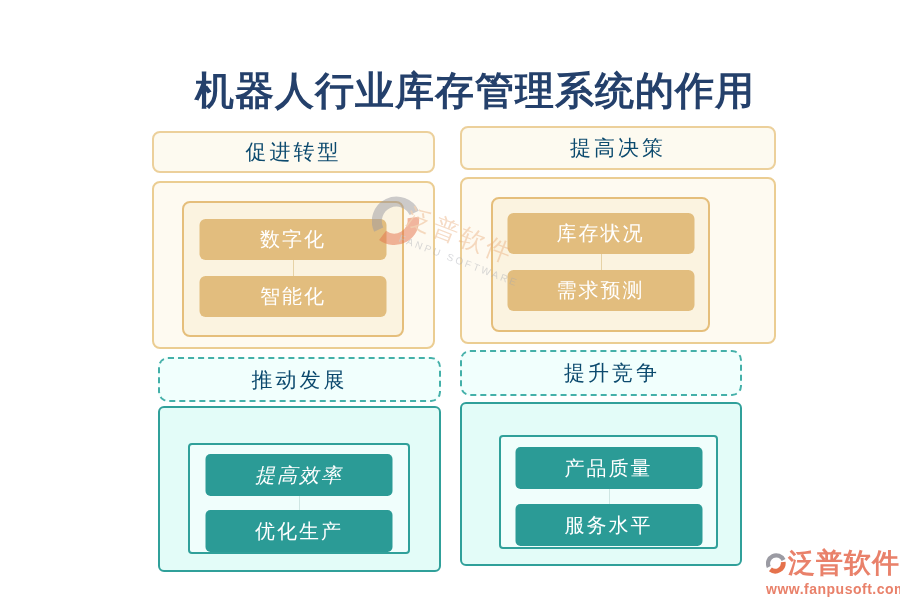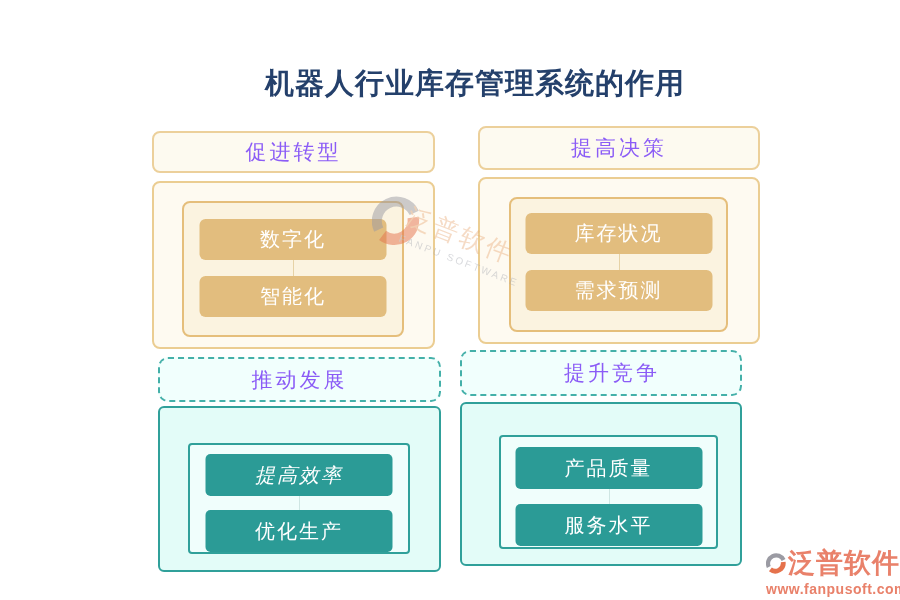--- a/index.html
+++ b/index.html
@@ -3,27 +3,27 @@
 <meta charset="utf-8">
 <style>
   html,body{margin:0;padding:0;}
   body{
     width:900px;height:600px;position:relative;background:#ffffff;
     font-family:"Liberation Serif","DejaVu Serif",serif;
     overflow:hidden;
   }
   .title{
     position:absolute;left:160px;top:64px;width:630px;
-    text-align:center;font-size:29px;font-weight:bold;
+    text-align:center;font-size:39px;font-weight:bold;
     color:#24406B;letter-spacing:1px;white-space:nowrap;
   }
   .quad{position:absolute;}
   .q-header{
     box-sizing:border-box;display:flex;align-items:center;justify-content:center;
-    font-size:21px;color:#8b5cf6;letter-spacing:3px;white-space:nowrap;
+    font-size:21px;color:#0c4a6e;letter-spacing:3px;white-space:nowrap;
   }
   .q-body{box-sizing:border-box;position:relative;}
   .q-inner{box-sizing:border-box;position:absolute;}
   .q-btn{
     position:absolute;left:50%;transform:translateX(-50%);
     width:187px;height:41px;box-sizing:border-box;
     display:flex;align-items:center;justify-content:center;
     color:#ffffff;font-size:20px;letter-spacing:2px;white-space:nowrap;
   }
   .connector{position:absolute;left:50%;width:1px;}
@@ -44,21 +44,21 @@
 
   
   .quad-tl{left:152px;top:131px;width:283px;}
   .quad-tl .q-header{height:42px;margin-bottom:8px;}
   .quad-tl .q-body{height:168px;}
   .quad-tl .q-inner{left:28px;top:18px;width:222px;height:136px;}
   .quad-tl .q-btn1{top:16px;}
   .quad-tl .q-btn2{top:73px;}
   .quad-tl .connector{top:57px;height:16px;}
 
-  .quad-tr{left:478px;top:126px;width:282px;}
+  .quad-tr{left:460px;top:126px;width:316px;}
   .quad-tr .q-header{height:44px;margin-bottom:7px;}
   .quad-tr .q-body{height:167px;}
   .quad-tr .q-inner{left:29px;top:18px;width:219px;height:135px;}
   .quad-tr .q-btn1{top:14px;}
   .quad-tr .q-btn2{top:71px;}
   .quad-tr .connector{top:55px;height:16px;}
 
   .quad-bl{left:152px;top:357px;width:283px;padding-left:6px;}
   .quad-bl .q-header{height:45px;margin-bottom:4px;}
   .quad-bl .q-body{height:166px;}

